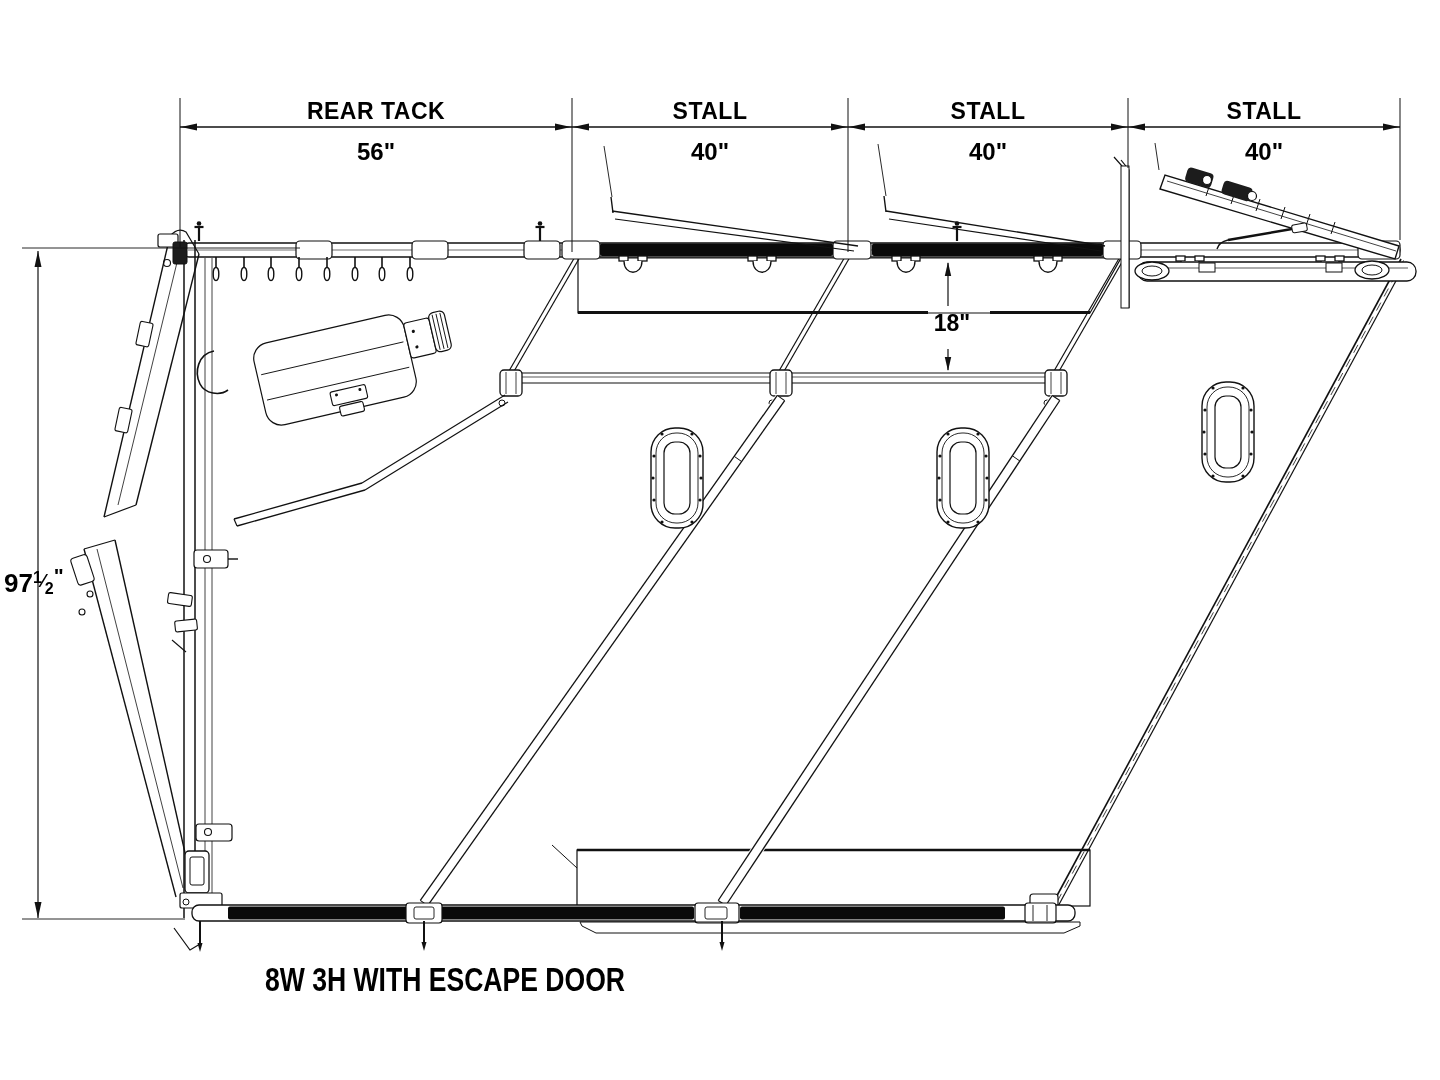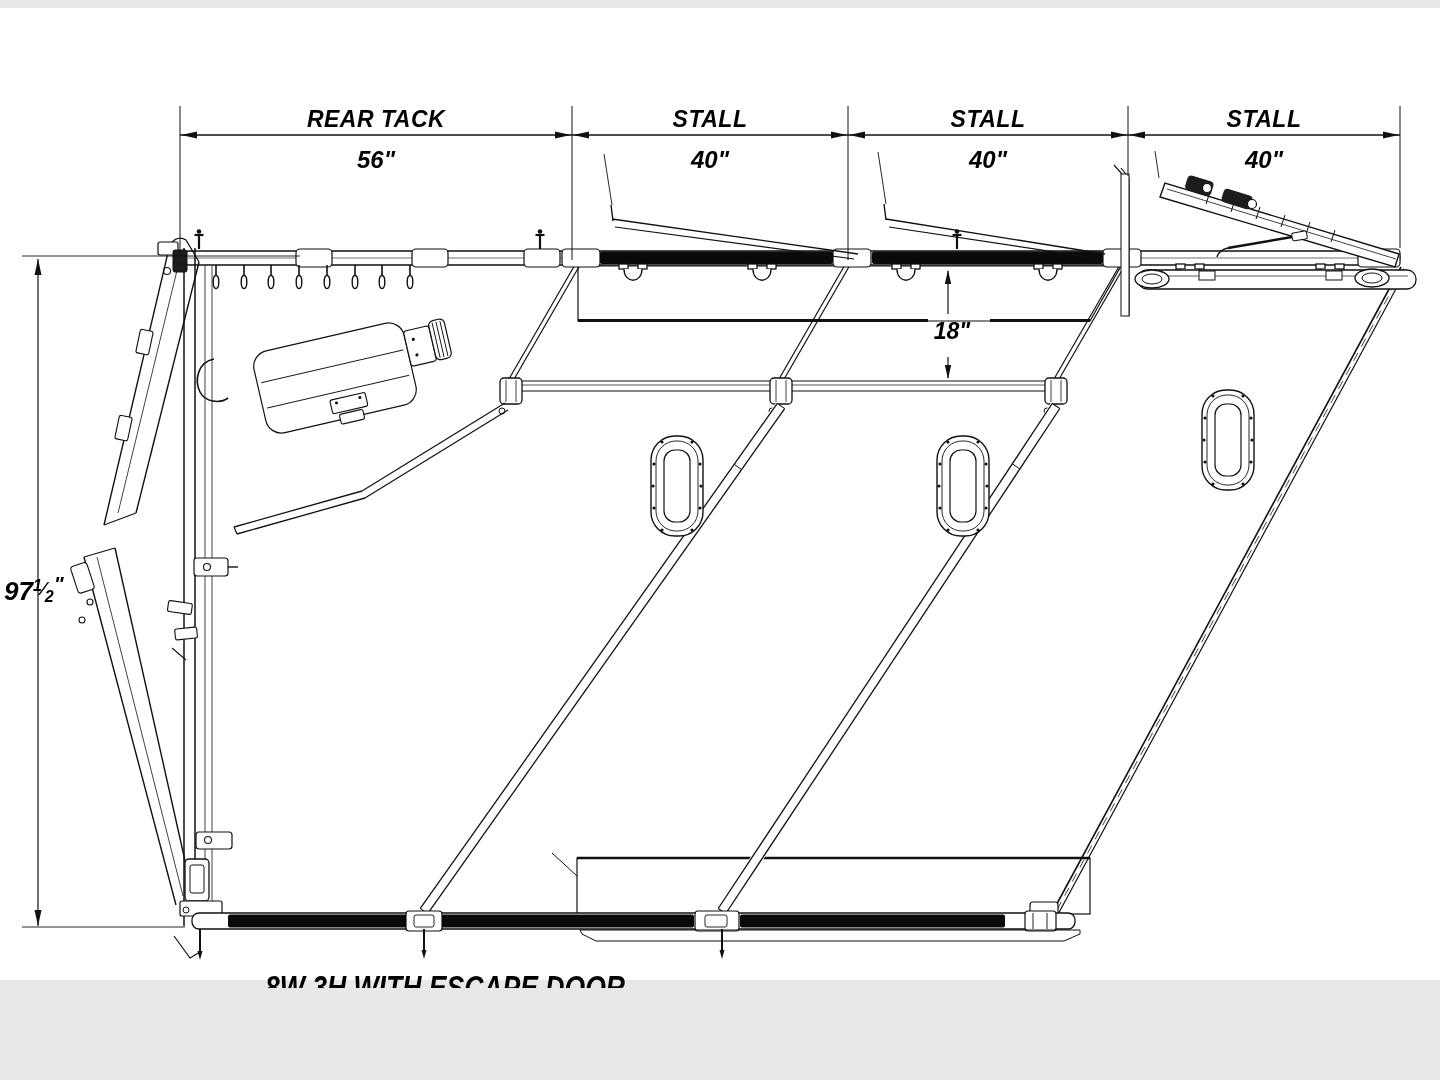--- a/index.html
+++ b/index.html
@@ -1,17 +1,17 @@
 <!DOCTYPE html>
 <html><head>
 <meta charset="utf-8">
 <style>
   html,body{margin:0;padding:0;background:#e8e8e8;}
-  .page{width:1440px;height:972px;background:#ffffff;position:relative;margin:8px auto;
-        font-family:"Liberation Sans", sans-serif;font-style:italic;}
+  .page{width:1440px;height:1080px;background:#ffffff;position:relative;margin:0 auto;
+        font-family:"Liberation Sans", sans-serif;}
   svg{display:block;}
   text{fill:#000000;font-family:"Liberation Sans", sans-serif;}
   .dim-label{font-size:23px;font-weight:bold;letter-spacing:.5px;}
   .dim-value{font-size:24px;font-weight:bold;}
   .title-text{font-size:34px;font-weight:bold;}
   .ln{stroke:#111;fill:none;}
 </style>
 </head>
 <body>
 

